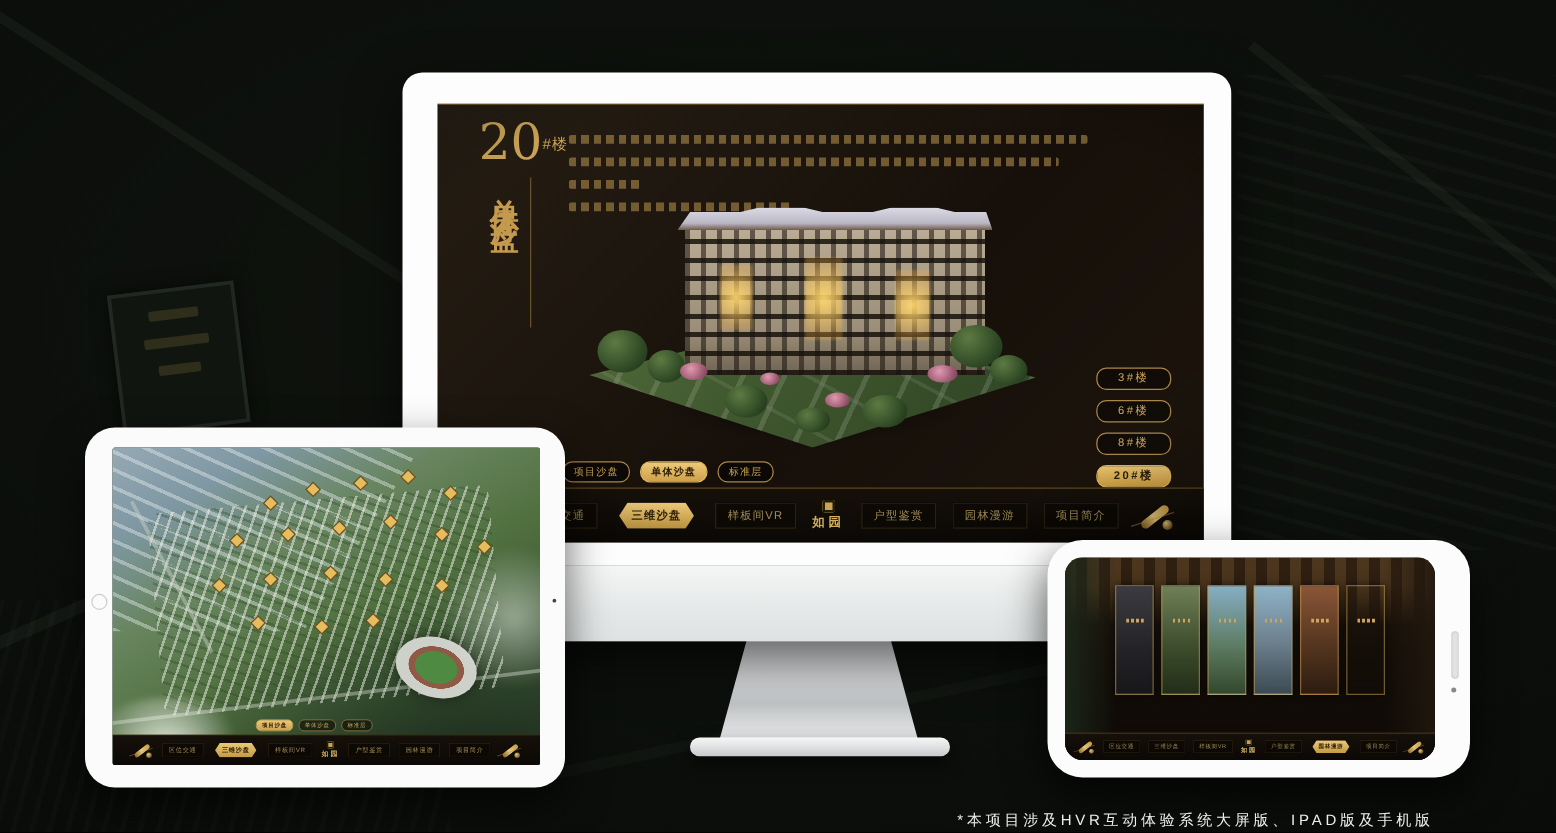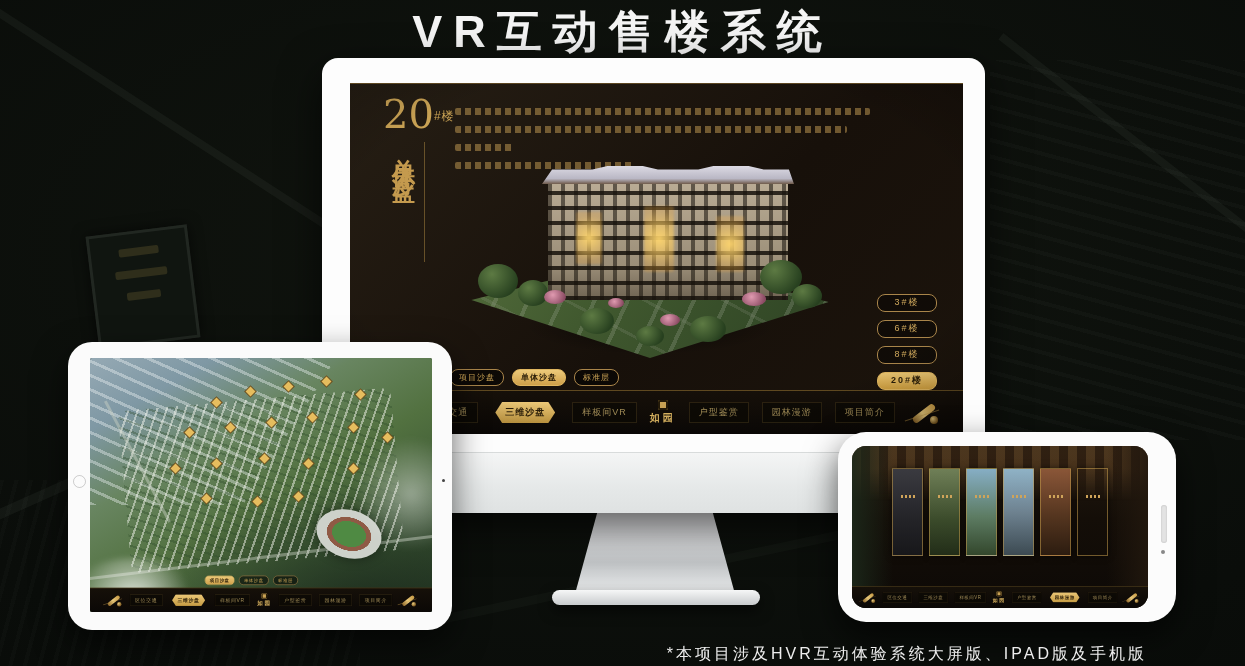--- a/index.html
+++ b/index.html
@@ -8,21 +8,21 @@
     font-family:"Liberation Sans", sans-serif;}
   
   .bg-road{position:absolute;background:rgba(170,190,170,0.06);}
   .bg-grid{position:absolute;opacity:.5;}
   .bg-plaque{position:absolute;left:92px;top:230px;width:96px;height:108px;transform:rotate(-7deg);
     background:rgba(18,22,18,.8);border:3px solid rgba(140,150,140,.14);box-shadow:0 0 14px rgba(0,0,0,.6);}
   .bg-plaque i{display:block;margin:14px auto 0;width:40px;height:8px;background:rgba(190,160,80,.18);border-radius:2px;}
   
   .page-title{position:absolute;top:2px;left:0;width:100%;text-align:center;color:#f4f4f4;
     font-size:45px;font-weight:bold;letter-spacing:11px;}
-  .footnote{position:absolute;right:98px;bottom:1px;color:#ededed;font-size:16px;letter-spacing:3px;}
+  .footnote{position:absolute;right:98px;bottom:1px;color:#ededed;font-size:12px;letter-spacing:3px;}
   
   .monitor-body{position:absolute;left:322px;top:58px;width:663px;height:455px;background:#fdfdfd;
     border-radius:16px 16px 6px 6px;box-shadow:0 14px 42px rgba(0,0,0,.65);}
   .monitor-chin{position:absolute;left:0;bottom:0;width:100%;height:60px;border-radius:0 0 6px 6px;
     background:linear-gradient(180deg,#f4f5f5,#e5e8e8 60%,#dfe2e2);border-top:1px solid #d8dbdb;}
   .monitor-neck{position:absolute;left:575px;top:512px;width:160px;height:82px;
     clip-path:polygon(14% 0,86% 0,100% 100%,0 100%);
     background:linear-gradient(180deg,#ececee 0%,#d7d9db 40%,#c2c5c7 62%,#e9ebec 100%);}
   .monitor-foot{position:absolute;left:552px;top:590px;width:208px;height:15px;border-radius:8px;
     background:linear-gradient(180deg,#f6f7f7,#c8cbcd);box-shadow:0 6px 14px rgba(0,0,0,.55);}
@@ -141,21 +141,20 @@
   <div class="bg-grid" style="left:990px;top:60px;width:255px;height:380px;
        background:repeating-linear-gradient(15deg, rgba(200,215,205,.05) 0 4px, transparent 4px 16px);"></div>
   <div class="bg-grid" style="left:0;top:480px;width:360px;height:186px;
        background:repeating-linear-gradient(105deg, rgba(200,215,205,.04) 0 4px, transparent 4px 14px);"></div>
   <div class="bg-plaque">
       <i></i>
       <i style="width:52px;"></i>
       <i style="width:34px;"></i>
     </div>
 
-  <div class="page-title">VR互动售楼系统</div>
 
   <div class="monitor-neck"></div>
   <div class="monitor-foot"></div>
   <div class="monitor-body">
     <div class="m-screen">
 
       <div class="block-title">
         <span class="block-num">20</span><span class="block-unit">#楼</span>
         <div class="block-vert">单体沙盘</div>
       </div>

